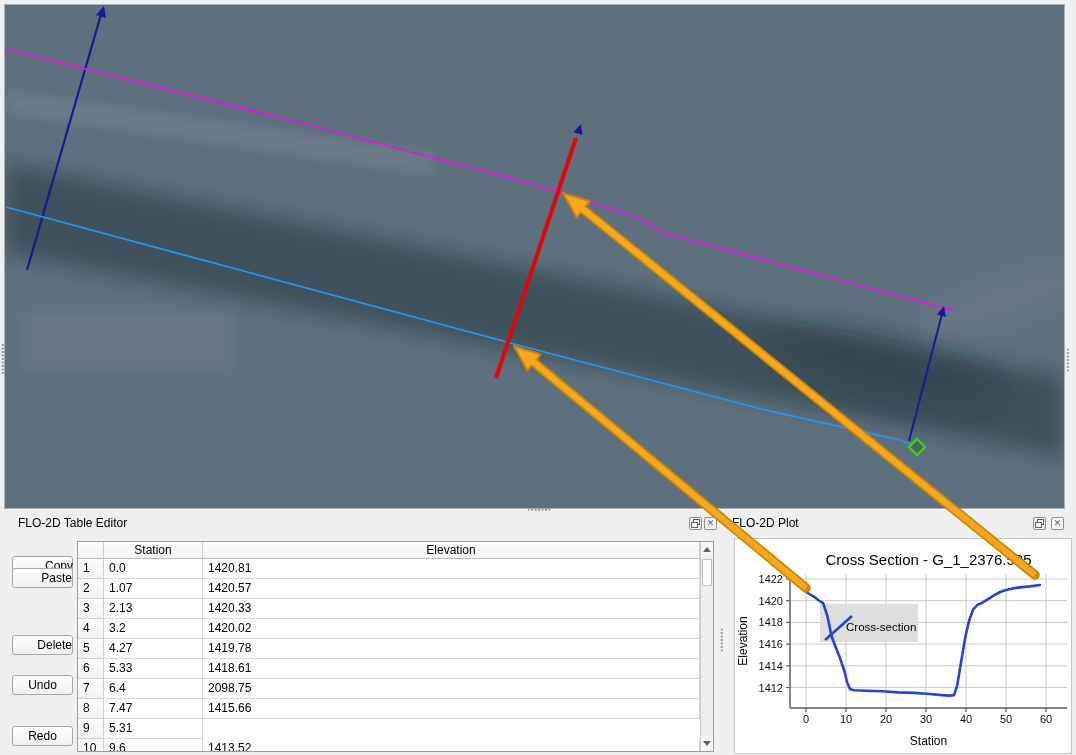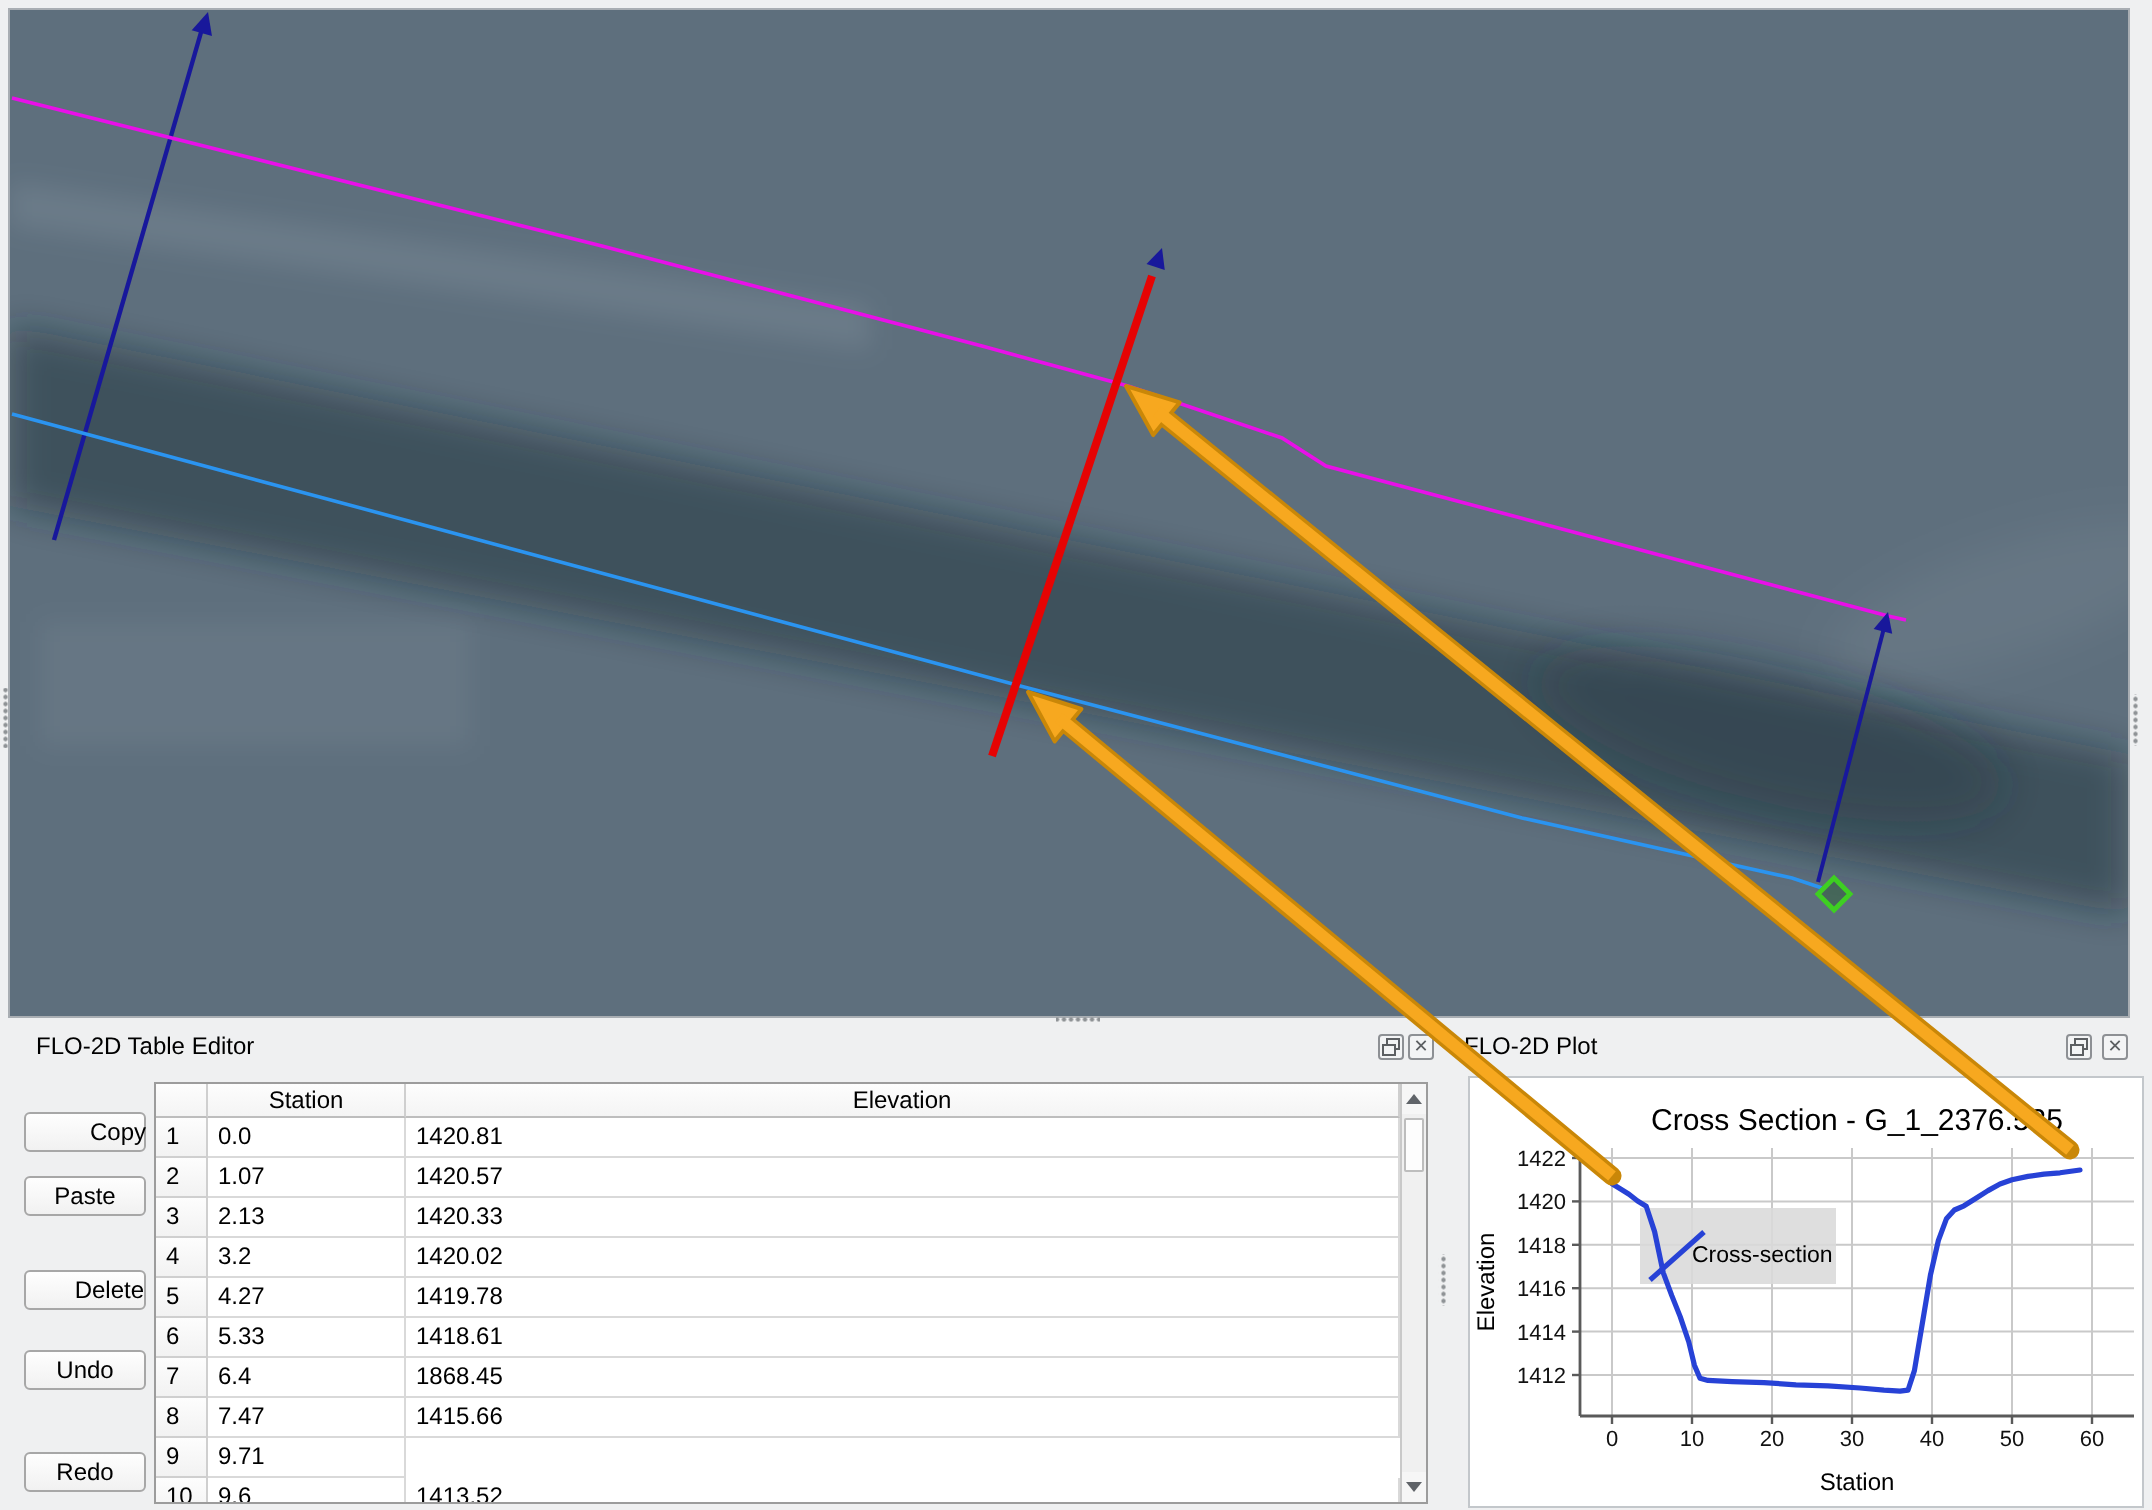--- a/index.html
+++ b/index.html
@@ -117,21 +117,21 @@
   <svg width="9" height="9">
     <rect x="2.5" y="0.5" width="6" height="5" fill="none" stroke="#5c5f62"></rect>
     <rect x="0.5" y="3.5" width="6" height="5" fill="#f3f4f5" stroke="#5c5f62"></rect>
   </svg>
 </div>
 <div class="dock-btn" style="left:704px;top:517px;">
   <span>✕</span>
 </div>
 
 <button class="qt-btn" style="top:556px;padding-left:32px;">Copy</button>
-<button class="qt-btn" style="top:588px;">Paste</button>
+<button class="qt-btn" style="top:568px;text-align:right;">Paste</button>
 <button class="qt-btn" style="top:635px;text-align:right;">Delete</button>
 <button class="qt-btn" style="top:675px;">Undo</button>
 <button class="qt-btn" style="top:714px;margin-top:12px;">Redo</button>
 
 <div id="xs-table">
   <div id="xs-grid">
     <div class="trow hdr">
       <div class="cell"></div>
       <div class="cell">Station</div>
       <div class="cell">Elevation</div>
@@ -163,30 +163,30 @@
           <div class="cell">1419.78</div>
         </div>
         <div class="trow">
           <div class="cell rowhdr">6</div>
           <div class="cell">5.33</div>
           <div class="cell">1418.61</div>
         </div>
         <div class="trow">
           <div class="cell rowhdr">7</div>
           <div class="cell">6.4</div>
-          <div class="cell">1868.45</div>
+          <div class="cell">2098.75</div>
         </div>
         <div class="trow">
           <div class="cell rowhdr">8</div>
           <div class="cell">7.47</div>
           <div class="cell">1415.66</div>
         </div>
         <div class="trow">
           <div class="cell rowhdr">9</div>
-          <div class="cell">9.71</div>
+          <div class="cell">5.31</div>
         </div>
         <div class="trow">
           <div class="cell rowhdr">10</div>
           <div class="cell">9.6</div>
           <div class="cell">1413.52</div>
         </div>
       </div>
   </div>
   <div id="vscroll">
     <div class="sb-btn" style="top:0;">

